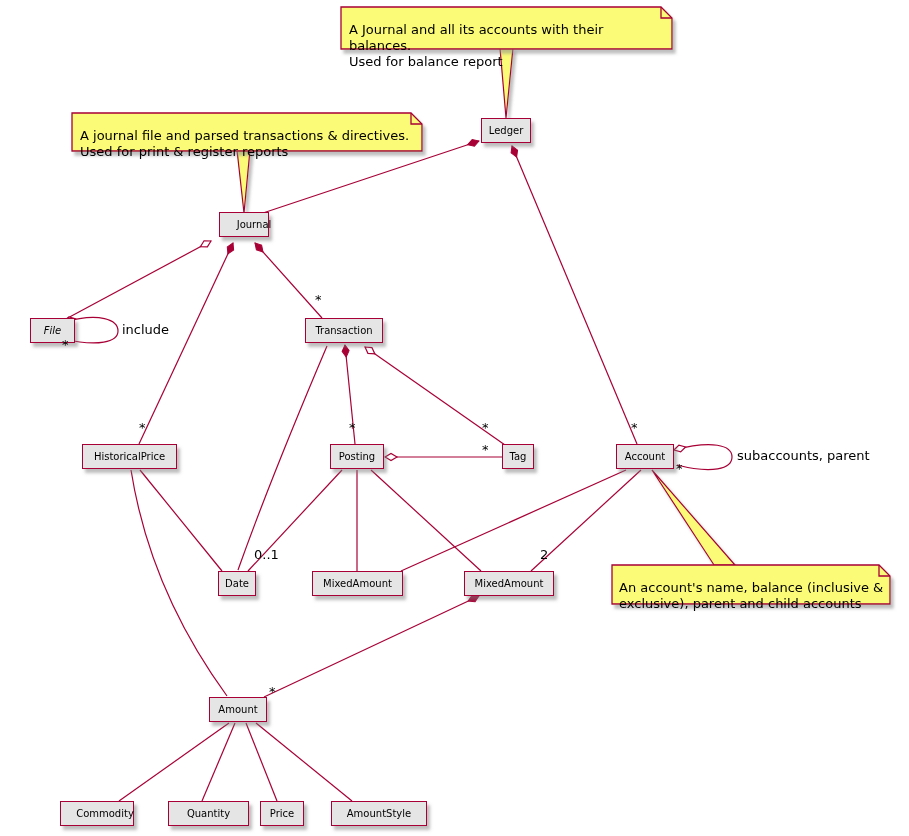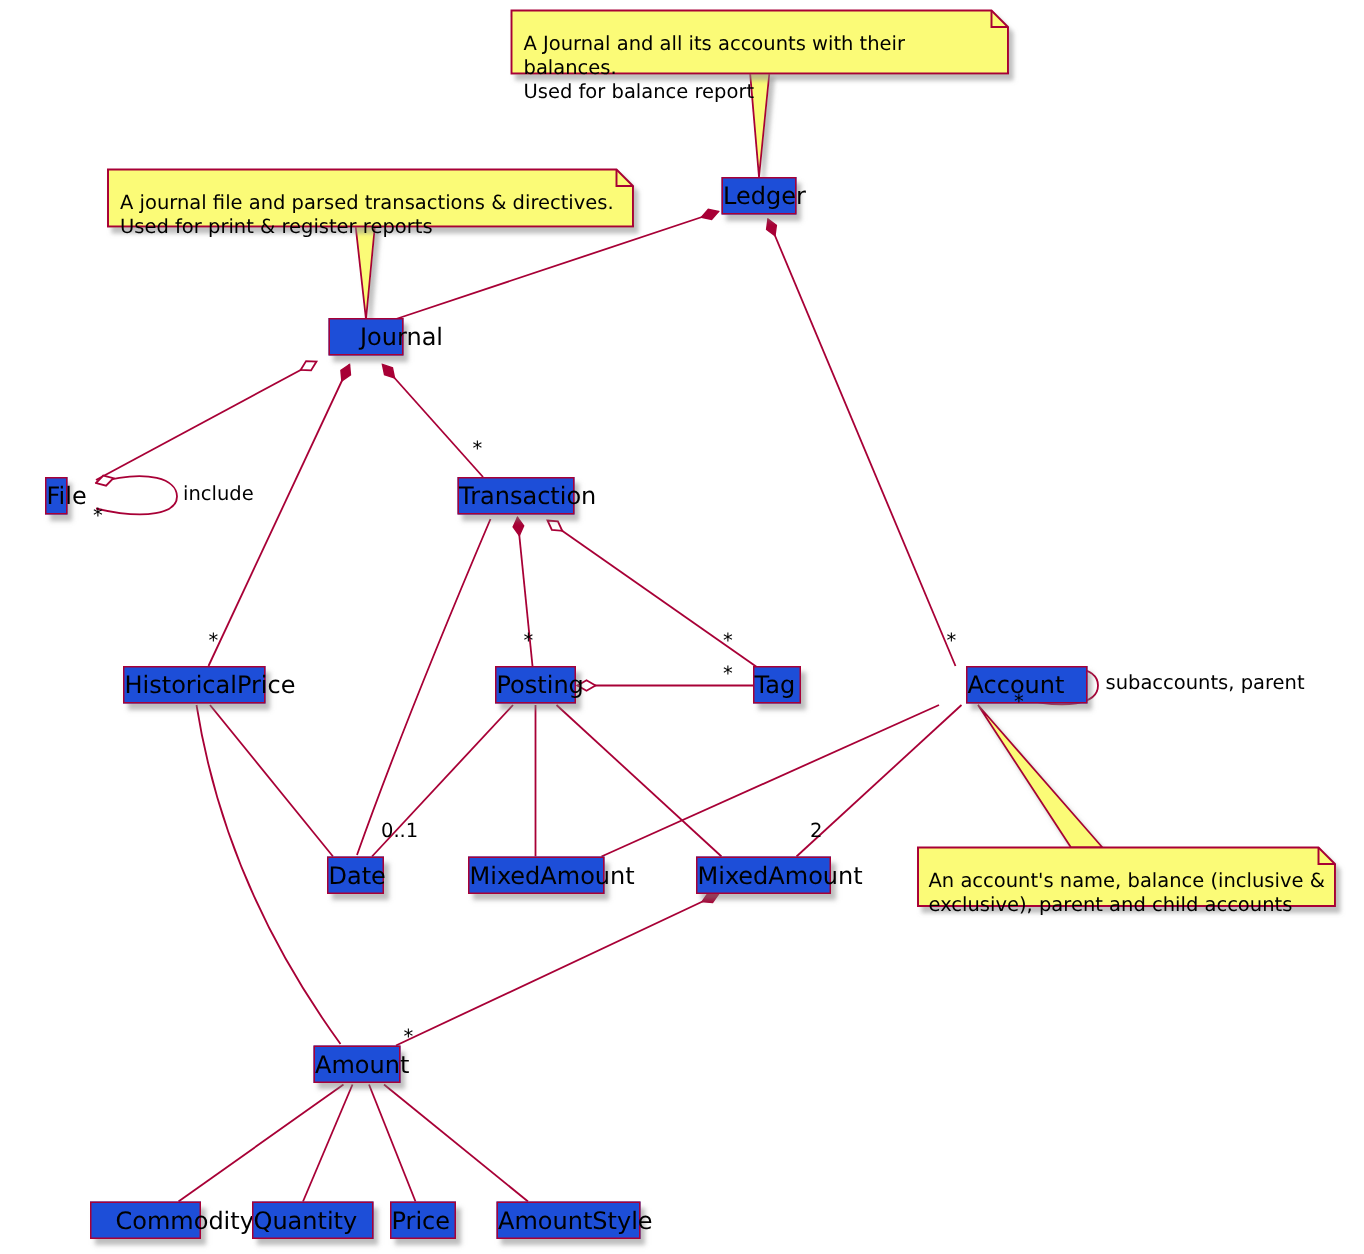--- a/index.html
+++ b/index.html
@@ -4,24 +4,24 @@
 <style>
   html,body{margin:0;padding:0;}
   body{
     width:909px;height:836px;position:relative;background:#ffffff;
     font-family:"DejaVu Sans","Liberation Sans",sans-serif;color:#000;
     overflow:hidden;
   }
   #edge-layer{position:absolute;left:0;top:0;}
   .cls{
     position:absolute;height:25px;box-sizing:border-box;
-    background:#1d4ed8;border:1.5px solid #A80036;
+    background:#e5e5e5;border:1.5px solid #A80036;
     box-shadow:3px 4px 3px rgba(125,125,125,.5);
-    display:flex;align-items:center;
-    font-size:16px;white-space:nowrap;
+    display:flex;align-items:center;justify-content:center;
+    font-size:10px;white-space:nowrap;
   }
   .note-text{
     position:absolute;font-size:13px;line-height:16px;
     white-space:pre-line;pointer-events:none;margin-top:12px;
   }
   .mult{
     position:absolute;font-size:13px;line-height:15px;white-space:nowrap;
   }
 </style>
 </head>
@@ -88,36 +88,36 @@
 Used for print &amp; register reports</div>
 <div class="note-text" style="left:619px;top:568px;width:268px;">An account's name, balance (inclusive &amp;
 exclusive), parent and child accounts</div>
 
 <div class="cls" style="left:481px;top:118px;width:50px;">
     <span>Ledger</span>
   </div>
 <div class="cls" style="left:219px;top:212px;width:50px;padding-left:20px;">
     <span>Journal</span>
   </div>
-<div class="cls" style="left:30px;top:318px;width:15px;">
+<div class="cls" style="left:30px;top:318px;width:45px;font-style:italic;">
     <span>File</span>
   </div>
 <div class="cls" style="left:305px;top:318px;width:78px;">
     <span>Transaction</span>
   </div>
 <div class="cls" style="left:82px;top:444px;width:95px;">
     <span>HistoricalPrice</span>
   </div>
 <div class="cls" style="left:330px;top:444px;width:54px;">
     <span>Posting</span>
   </div>
 <div class="cls" style="left:502px;top:444px;width:32px;">
     <span>Tag</span>
   </div>
-<div class="cls" style="left:644px;top:444px;width:81px;">
+<div class="cls" style="left:616px;top:444px;width:58px;">
     <span>Account</span>
   </div>
 <div class="cls" style="left:218px;top:571px;width:38px;">
     <span>Date</span>
   </div>
 <div class="cls" style="left:312px;top:571px;width:91px;">
     <span>MixedAmount</span>
   </div>
 <div class="cls" style="left:464px;top:571px;width:90px;">
     <span>MixedAmount</span>

